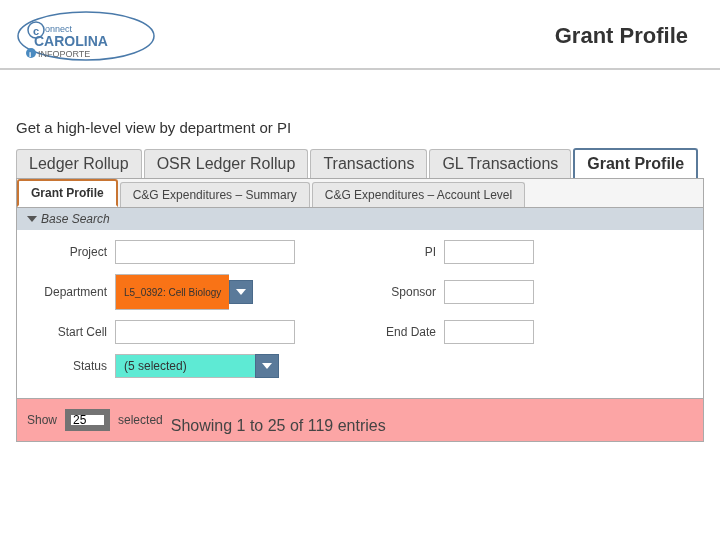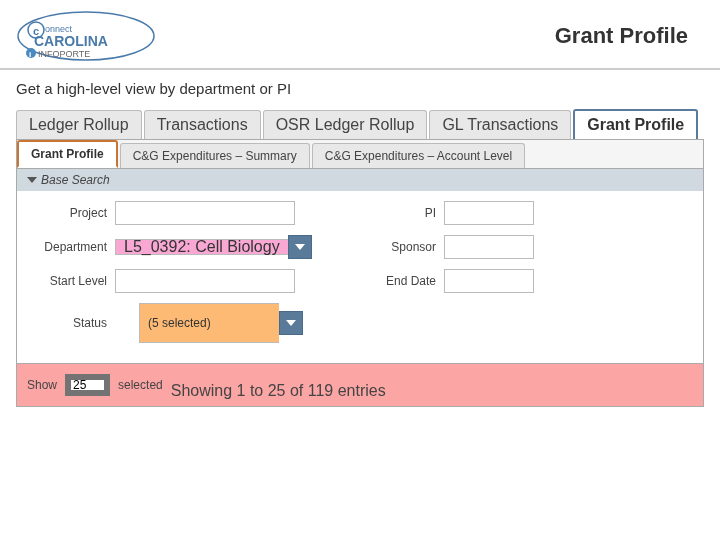--- a/index.html
+++ b/index.html
@@ -40,20 +40,21 @@
       color: #333;
       margin-right: 16px;
     }
 
     
     .page-subtitle {
       padding: 10px 32px 12px 16px;
       font-size: 15px;
       color: #333;
       font-weight: normal;
+      margin-top: 39px;
     }
 
     
     .main-content {
       padding: 0 16px;
     }
 
     
     .tabs-row {
       display: flex;
@@ -175,26 +176,26 @@
       font-size: 12px;
       background: #fff;
     }
 
     
     .dept-dropdown {
       display: flex;
       align-items: center;
     }
     .dept-value {
-      background: #f9a8d4;
+      background: #f97316;
       border: 1px solid #bbb;
       border-right: none;
-      height: 16px;
+      height: 36px;
       padding: 2px 8px;
-      font-size: 16px;
+      font-size: 10px;
       color: #333;
       display: flex;
       align-items: center;
     }
     .dropdown-btn {
       background: #5a7a9a;
       border: 1px solid #4a6a8a;
       height: 24px;
       width: 24px;
       display: flex;
@@ -209,31 +210,30 @@
       border-right: 5px solid transparent;
       border-top: 6px solid #fff;
     }
 
     
     .status-dropdown {
       display: flex;
       align-items: center;
     }
     .status-value {
-      background: #fdba74;
+      background: #5eead4;
       border: 1px solid #bbb;
       border-right: none;
-      height: 40px;
+      height: 24px;
       padding: 2px 8px;
       font-size: 12px;
       color: #333;
       display: flex;
       align-items: center;
       min-width: 140px;
-      margin-left: 24px;
     }
 
     
     .footer-bar {
       border-top: 1px solid #aaa;
       padding: 6px 10px;
       display: flex;
       align-items: center;
       gap: 8px;
       background: #fca5a5;
@@ -281,22 +281,22 @@
   </div>
   <div class="header-title">Grant Profile</div>
 </div>
 
 <div class="page-subtitle">Get a high-level view by department or PI</div>
 
 <div class="main-content">
 
   <div class="tabs-row">
     <div class="tab">Ledger Rollup</div>
+    <div class="tab">OSR Ledger Rollup</div>
     <div class="tab">Transactions</div>
-    <div class="tab">OSR Ledger Rollup</div>
     <div class="tab">GL Transactions</div>
     <div class="tab active">Grant Profile</div>
   </div>
 
   <div class="panel">
 
     <div class="tabs-row2">
       <div class="tab2 active">Grant Profile</div>
       <div class="tab2">C&amp;G Expenditures – Summary</div>
       <div class="tab2">C&amp;G Expenditures – Account Level</div>
@@ -331,21 +331,21 @@
           </div>
         </div>
         <div class="form-group">
           <span class="form-label">Sponsor</span>
           <input class="form-input-short" type="text" style="">
         </div>
       </div>
 
       <div class="form-row">
         <div class="form-group">
-          <span class="form-label">Start Level</span>
+          <span class="form-label">Start Cell</span>
           <input class="form-input" type="text" style="">
         </div>
         <div class="form-group">
           <span class="form-label">End Date</span>
           <input class="form-input-short" type="text" style="">
         </div>
       </div>
 
       <div class="form-row">
         <div class="form-group">

